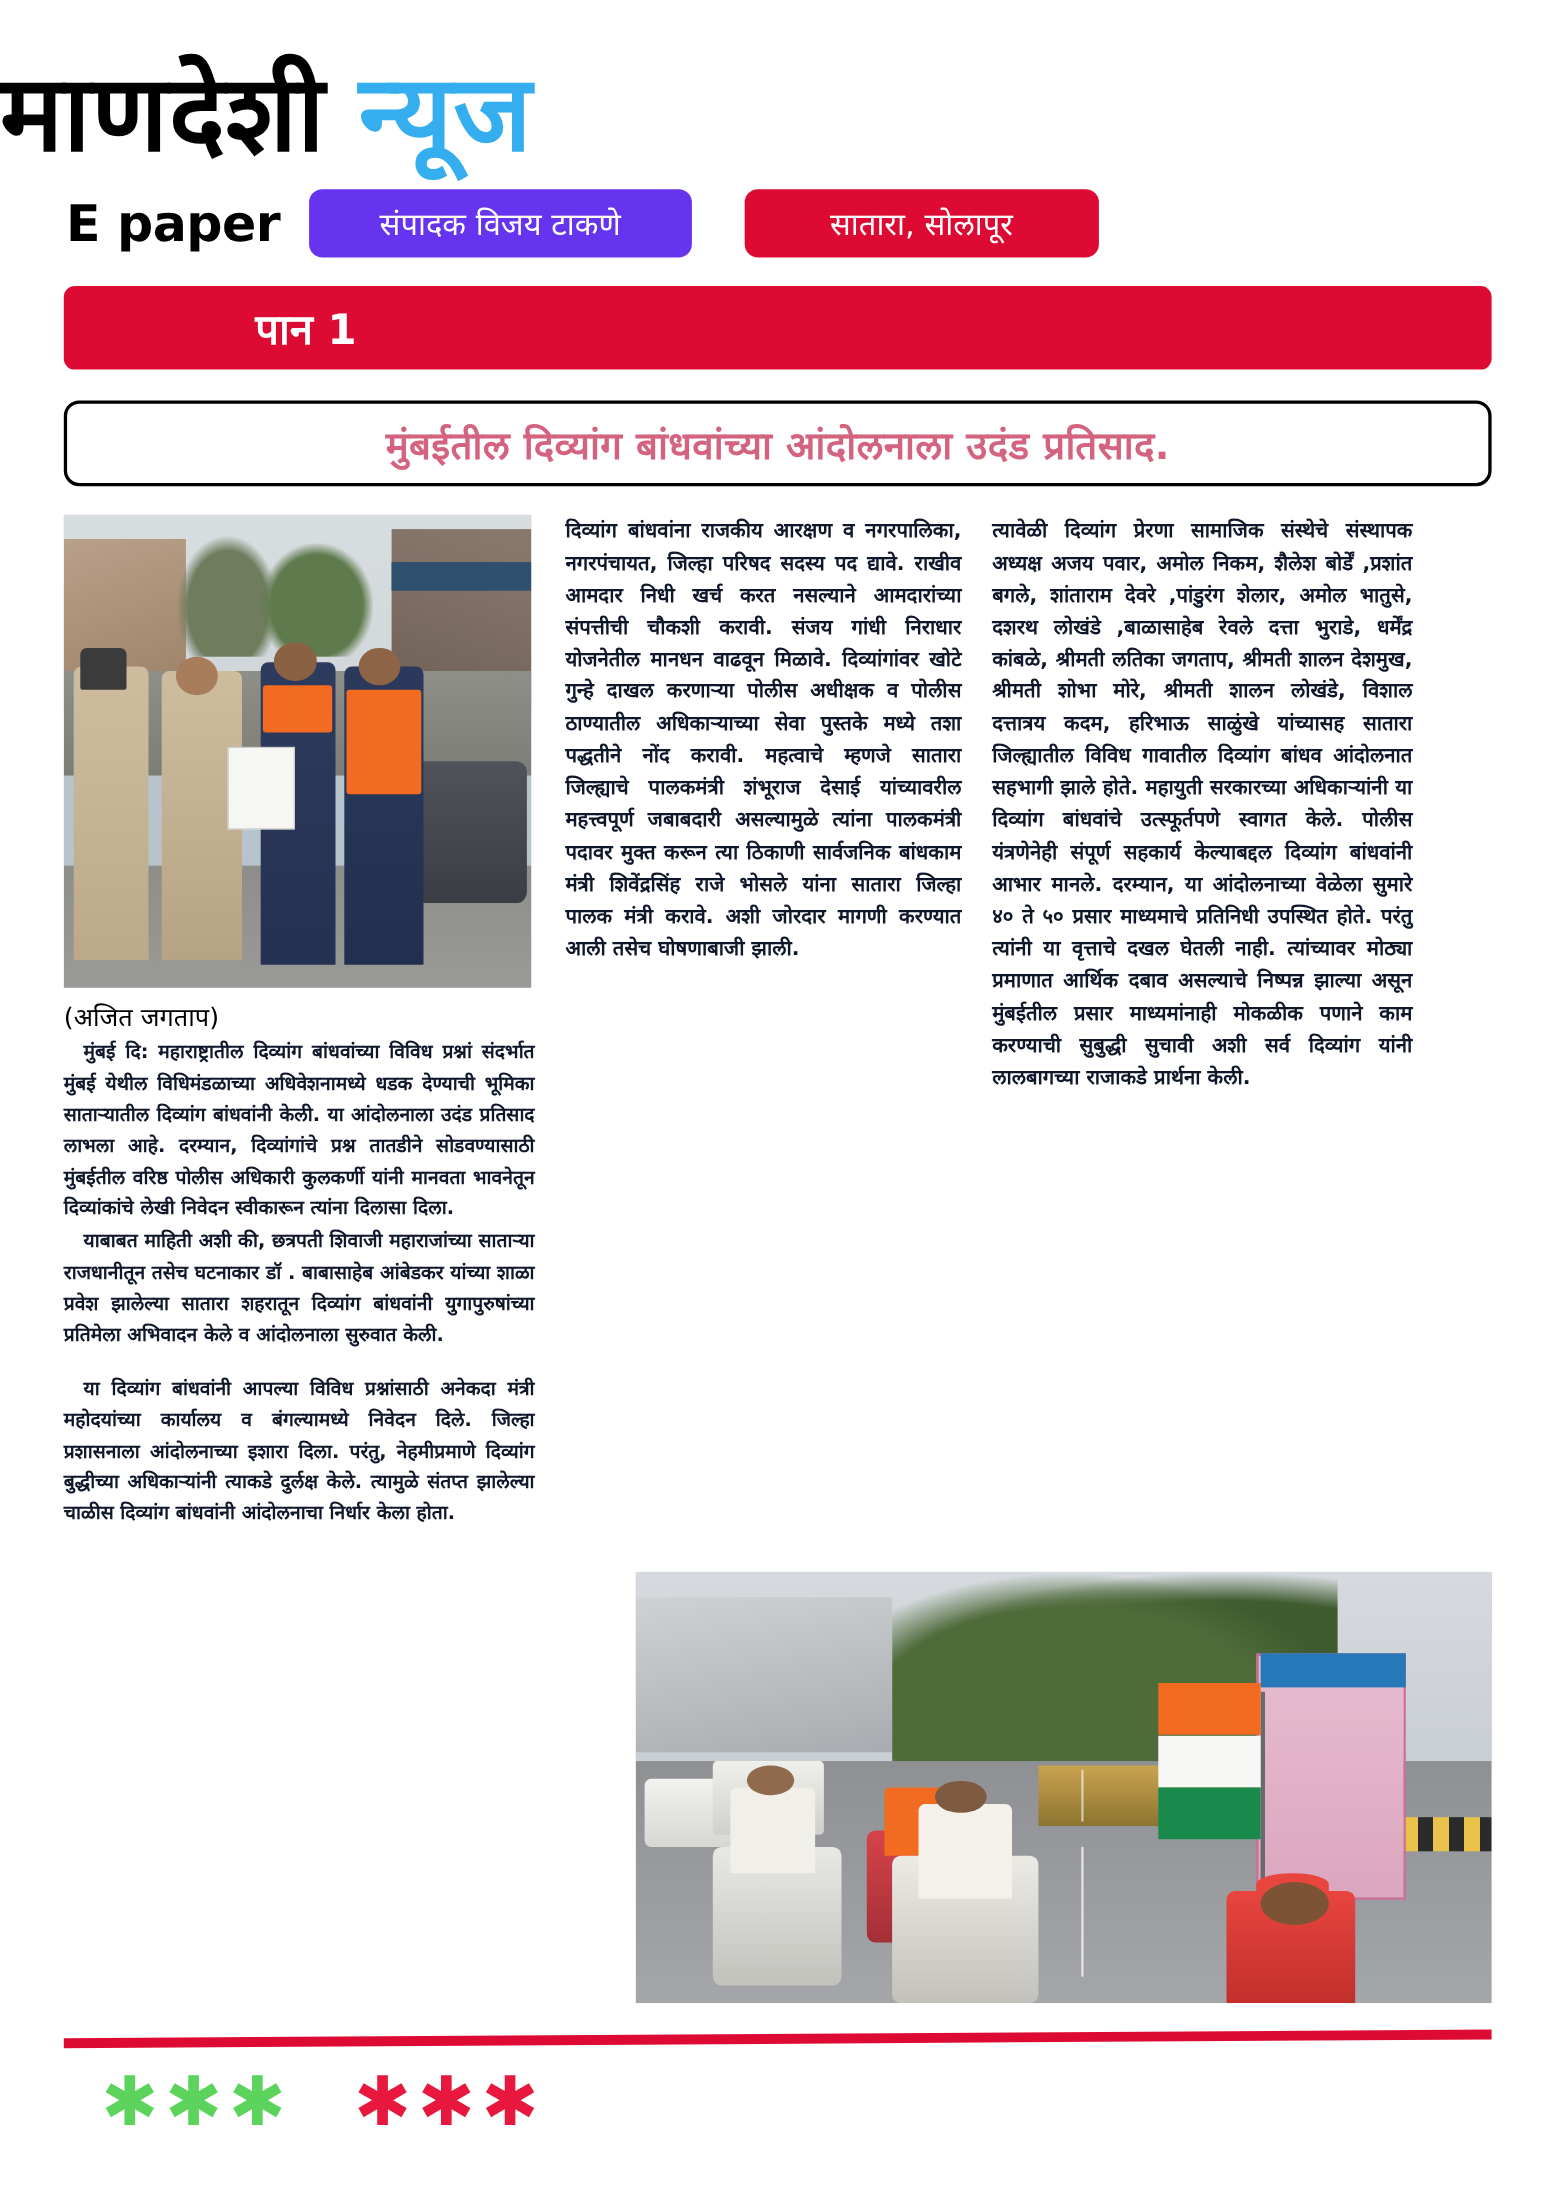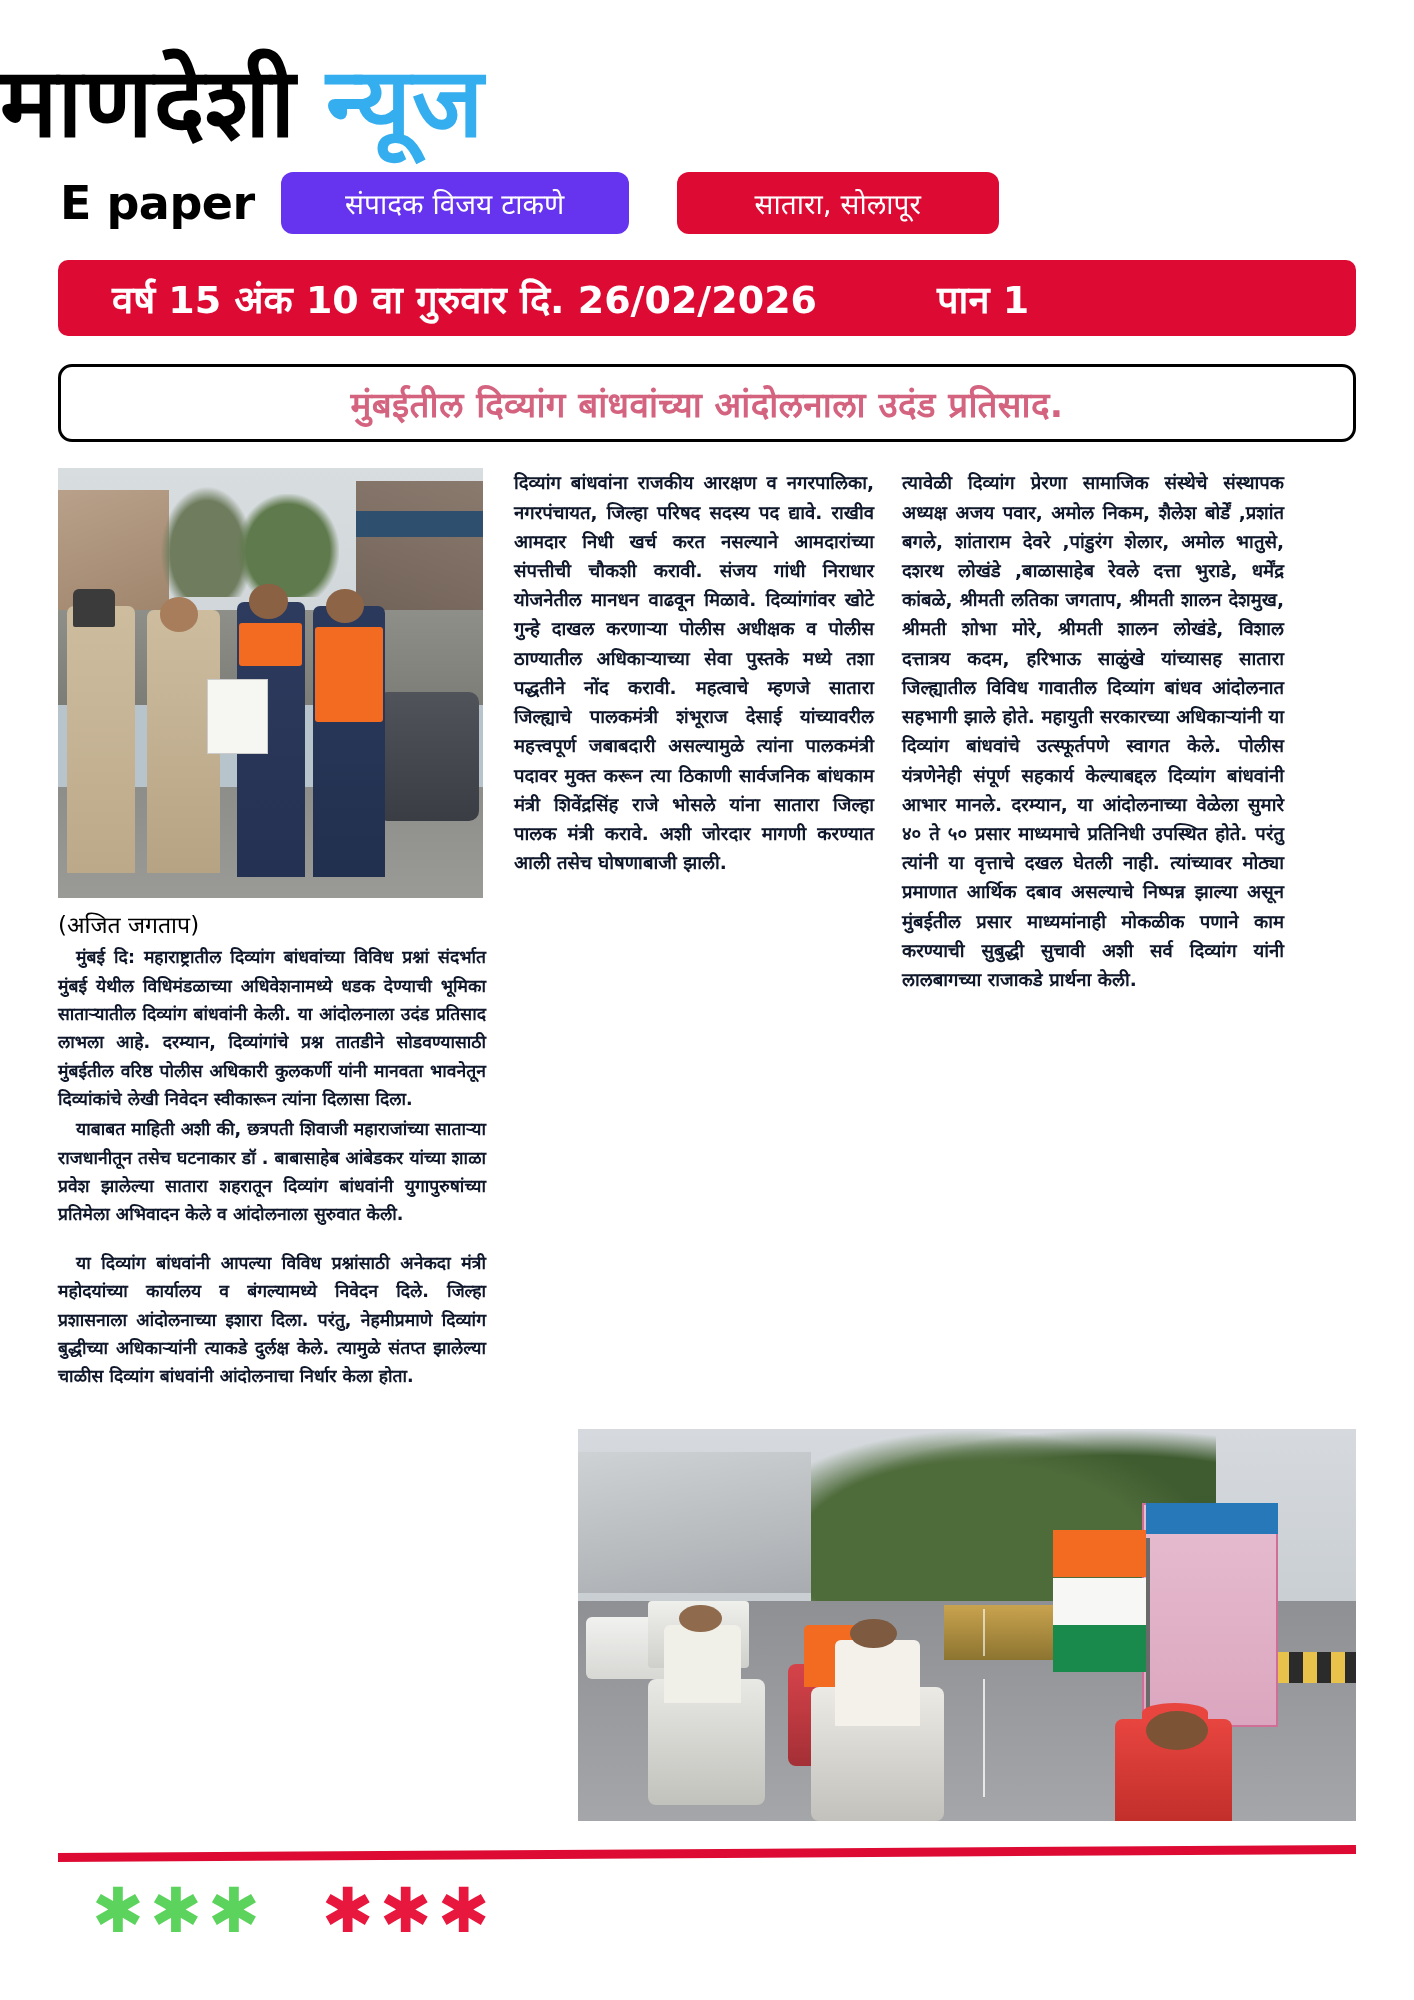--- a/index.html
+++ b/index.html
@@ -298,21 +298,20 @@
 </div>
 
 <div class="badge-row">
   <div class="epaper-text">E paper</div>
   <div class="badge badge-editor">संपादक विजय टाकणे</div>
   <div class="badge badge-edition">सातारा, सोलापूर</div>
 </div>
 
 <div class="datebar-wrap">
   <div class="datebar">
-    <span class="datebar-left">वर्ष 15   अंक 10 वा  गुरुवार  दि. 26/02/2026</span>
     <span class="datebar-right">पान 1</span>
   </div>
 </div>
 
 <div class="headline-wrap">
   <div class="headline-box">
     <span class="headline-text">मुंबईतील दिव्यांग बांधवांच्या आंदोलनाला उदंड प्रतिसाद.</span>
   </div>
 </div>
 

